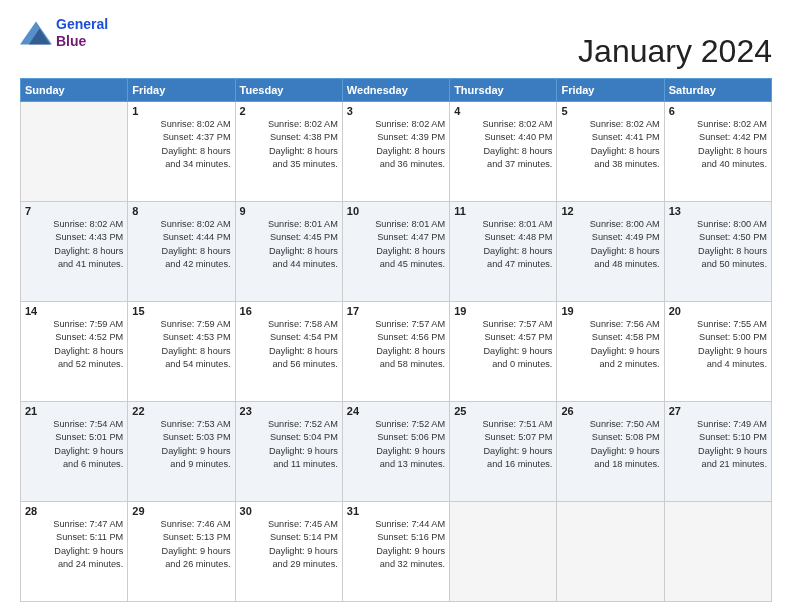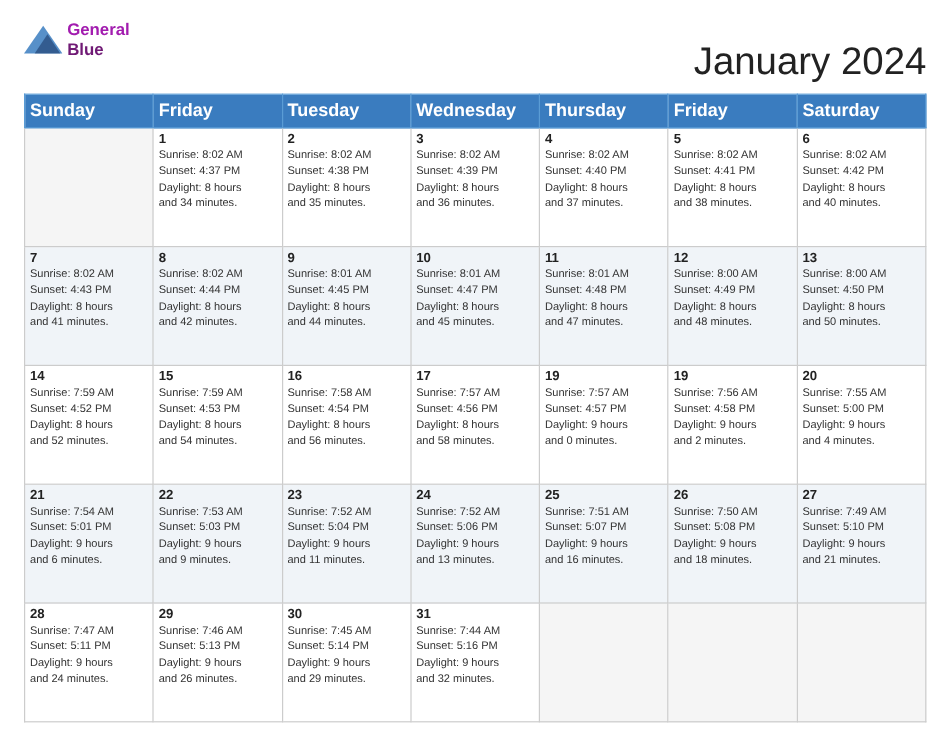--- a/index.html
+++ b/index.html
@@ -55,21 +55,21 @@
     .calendar {
       flex: 1;
       border: 1px solid #ccc;
       border-collapse: collapse;
       width: 100%;
       table-layout: fixed;
     }
     .calendar th {
       background: #3a7cbf;
       color: #fff;
-      font-size: 15px;
+      font-size: 11px;
       font-weight: bold;
       padding: 5px 4px;
       text-align: left;
       border: 1px solid #5a9cd5;
     }
     .calendar td {
       border: 1px solid #ccc;
       vertical-align: top;
       padding: 3px 4px;
       font-size: 9.5px;
@@ -81,37 +81,38 @@
     }
     .day-number {
       font-weight: bold;
       font-size: 11px;
       margin-bottom: 1px;
     }
     .day-info {
       line-height: 1.45;
       font-size: 9.2px;
       color: #333;
+      text-align: right;
     }
     .row-shaded td {
       background: #f0f4f8;
     }
   </style>
 </head>
 <body>
 
 <div class="page">
   <div class="header">
     <div class="logo">
       <svg class="logo-icon" viewBox="0 0 36 30" xmlns="http://www.w3.org/2000/svg">
         <polygon points="0,28 18,2 36,28" fill="#3a7cbf" opacity="0.85"></polygon>
         <polygon points="10,28 22,10 34,28" fill="#1a3a6b" opacity="0.6"></polygon>
       </svg>
       <div class="logo-text">
-        <div><span style="color:#a21caf;">General</span></div>
+        <div><span style="color:#1d4ed8;">General</span></div>
         <div><span class="logo-blue">Blue</span></div>
       </div>
     </div>
     <div class="title-area">
       <div class="main-title">January 2024</div>
     </div>
   </div>
 
   <table class="calendar">
     <thead>

